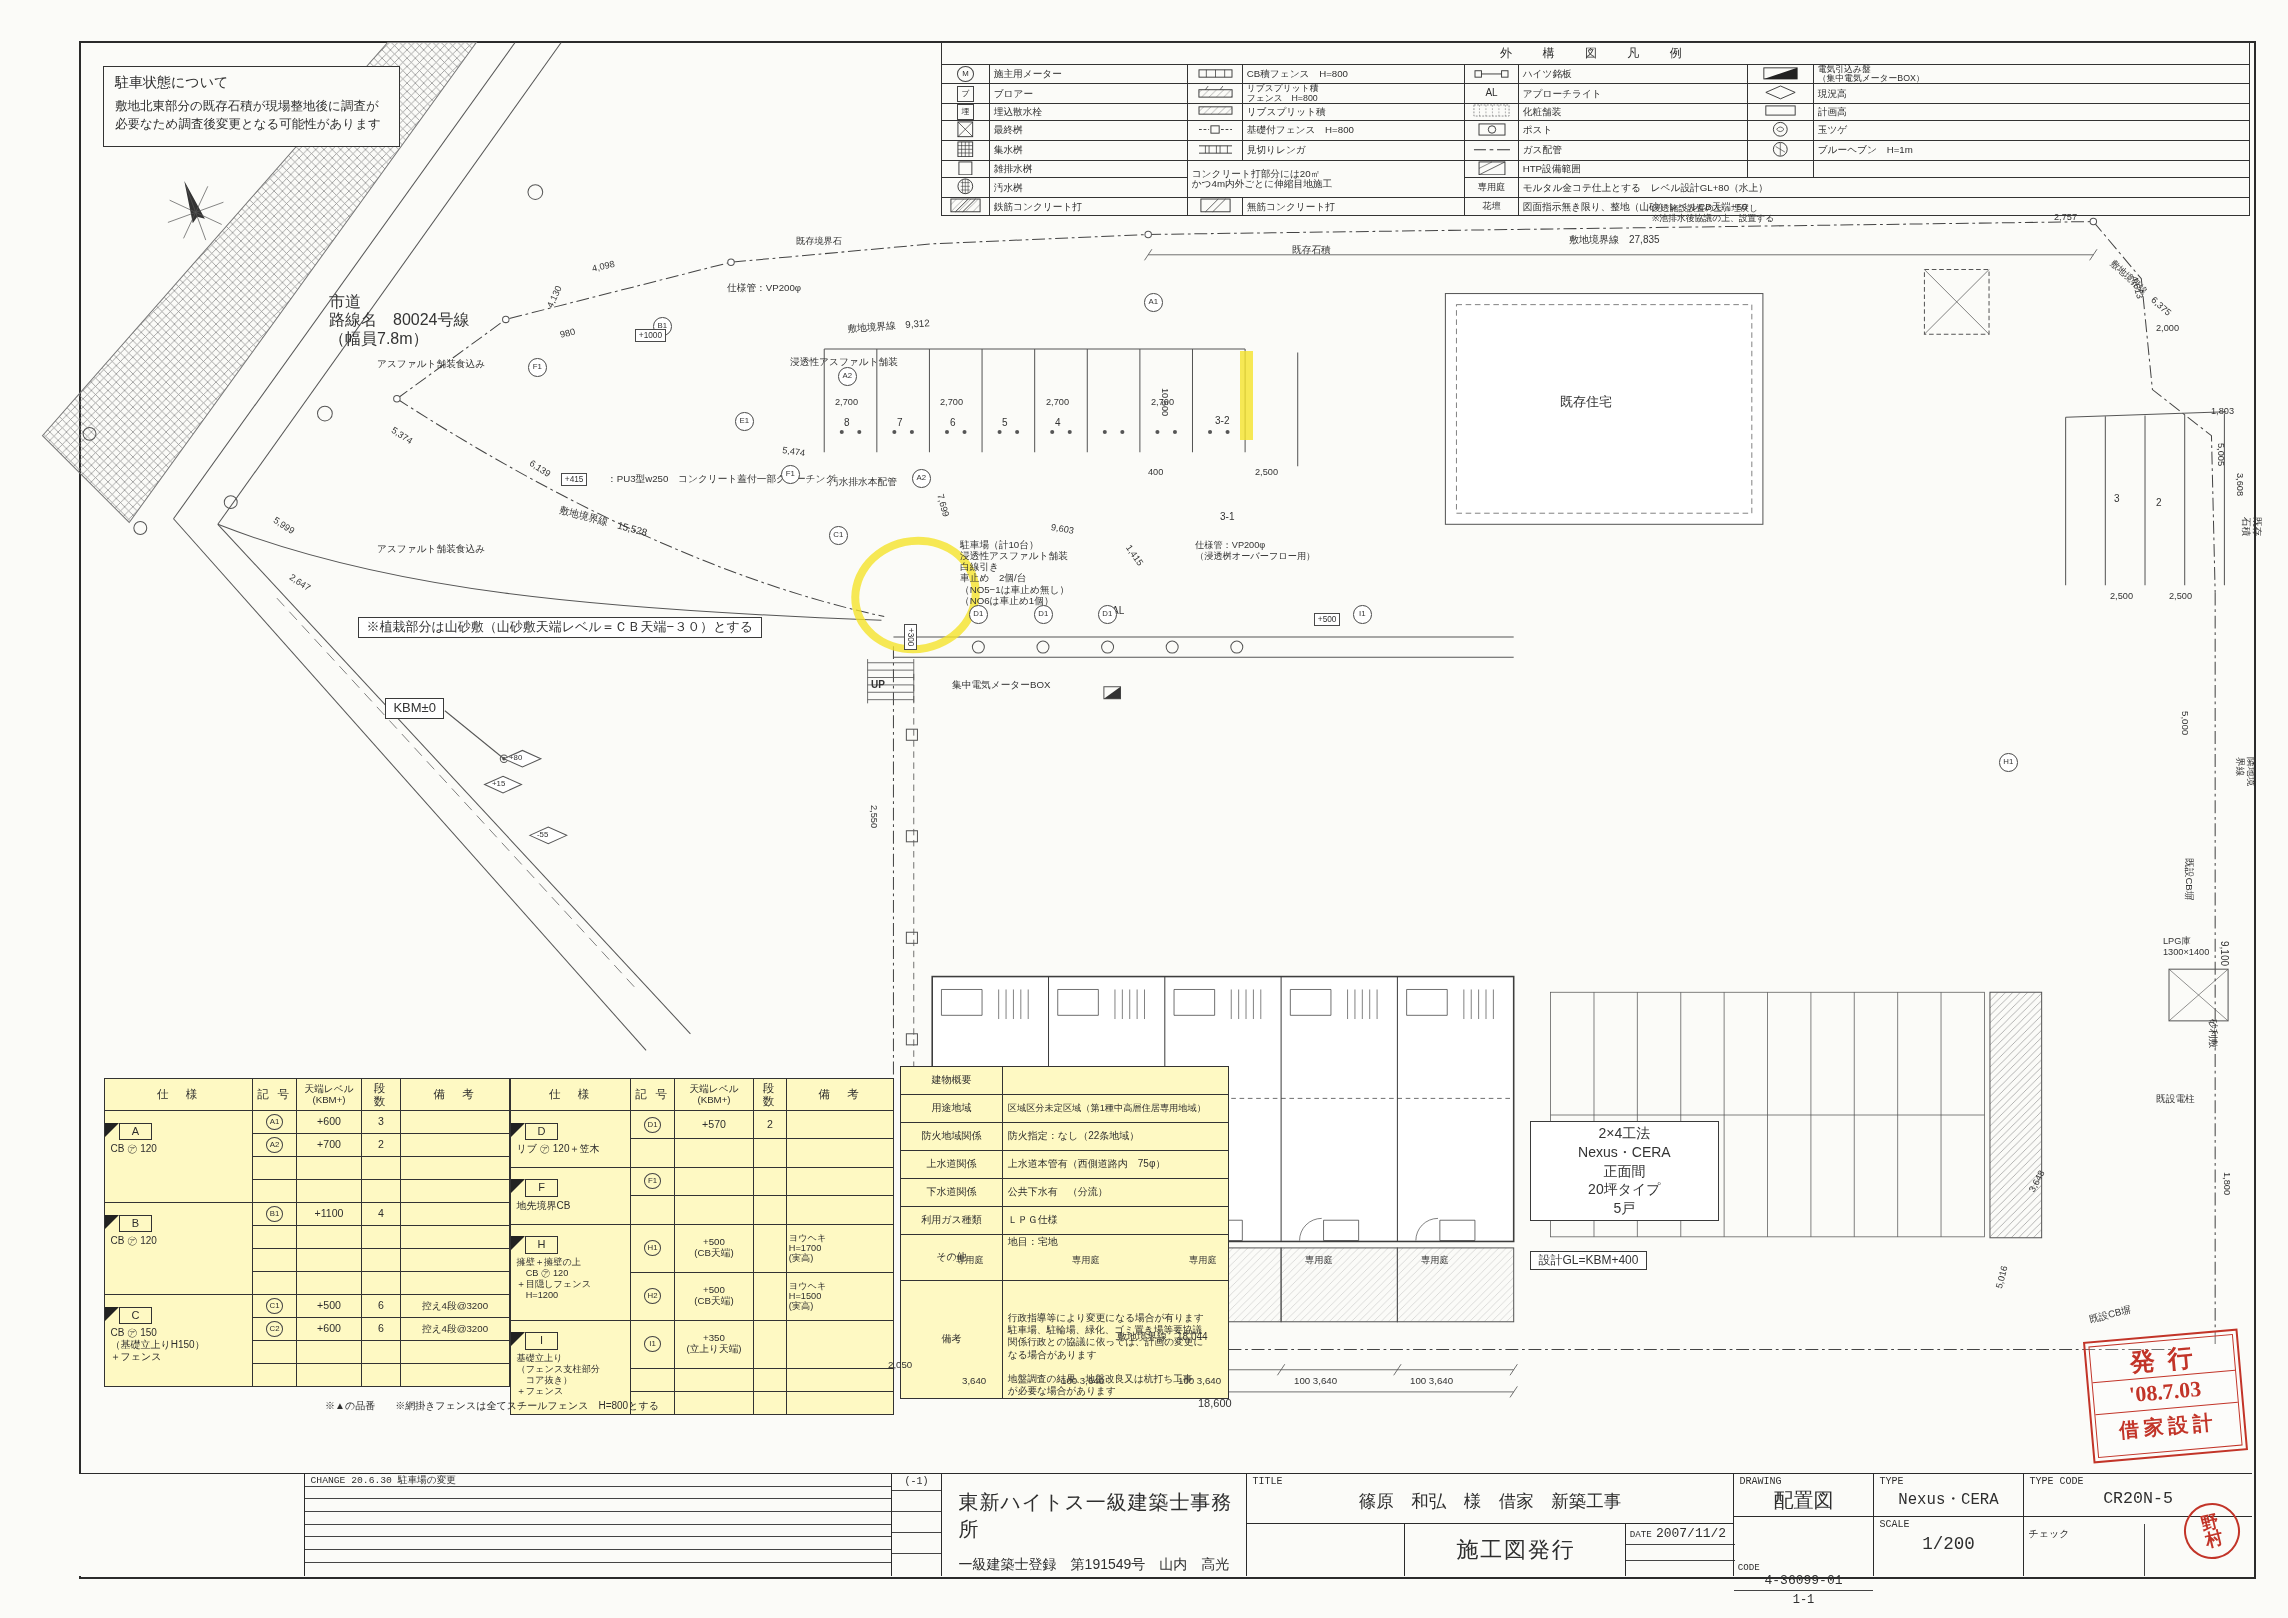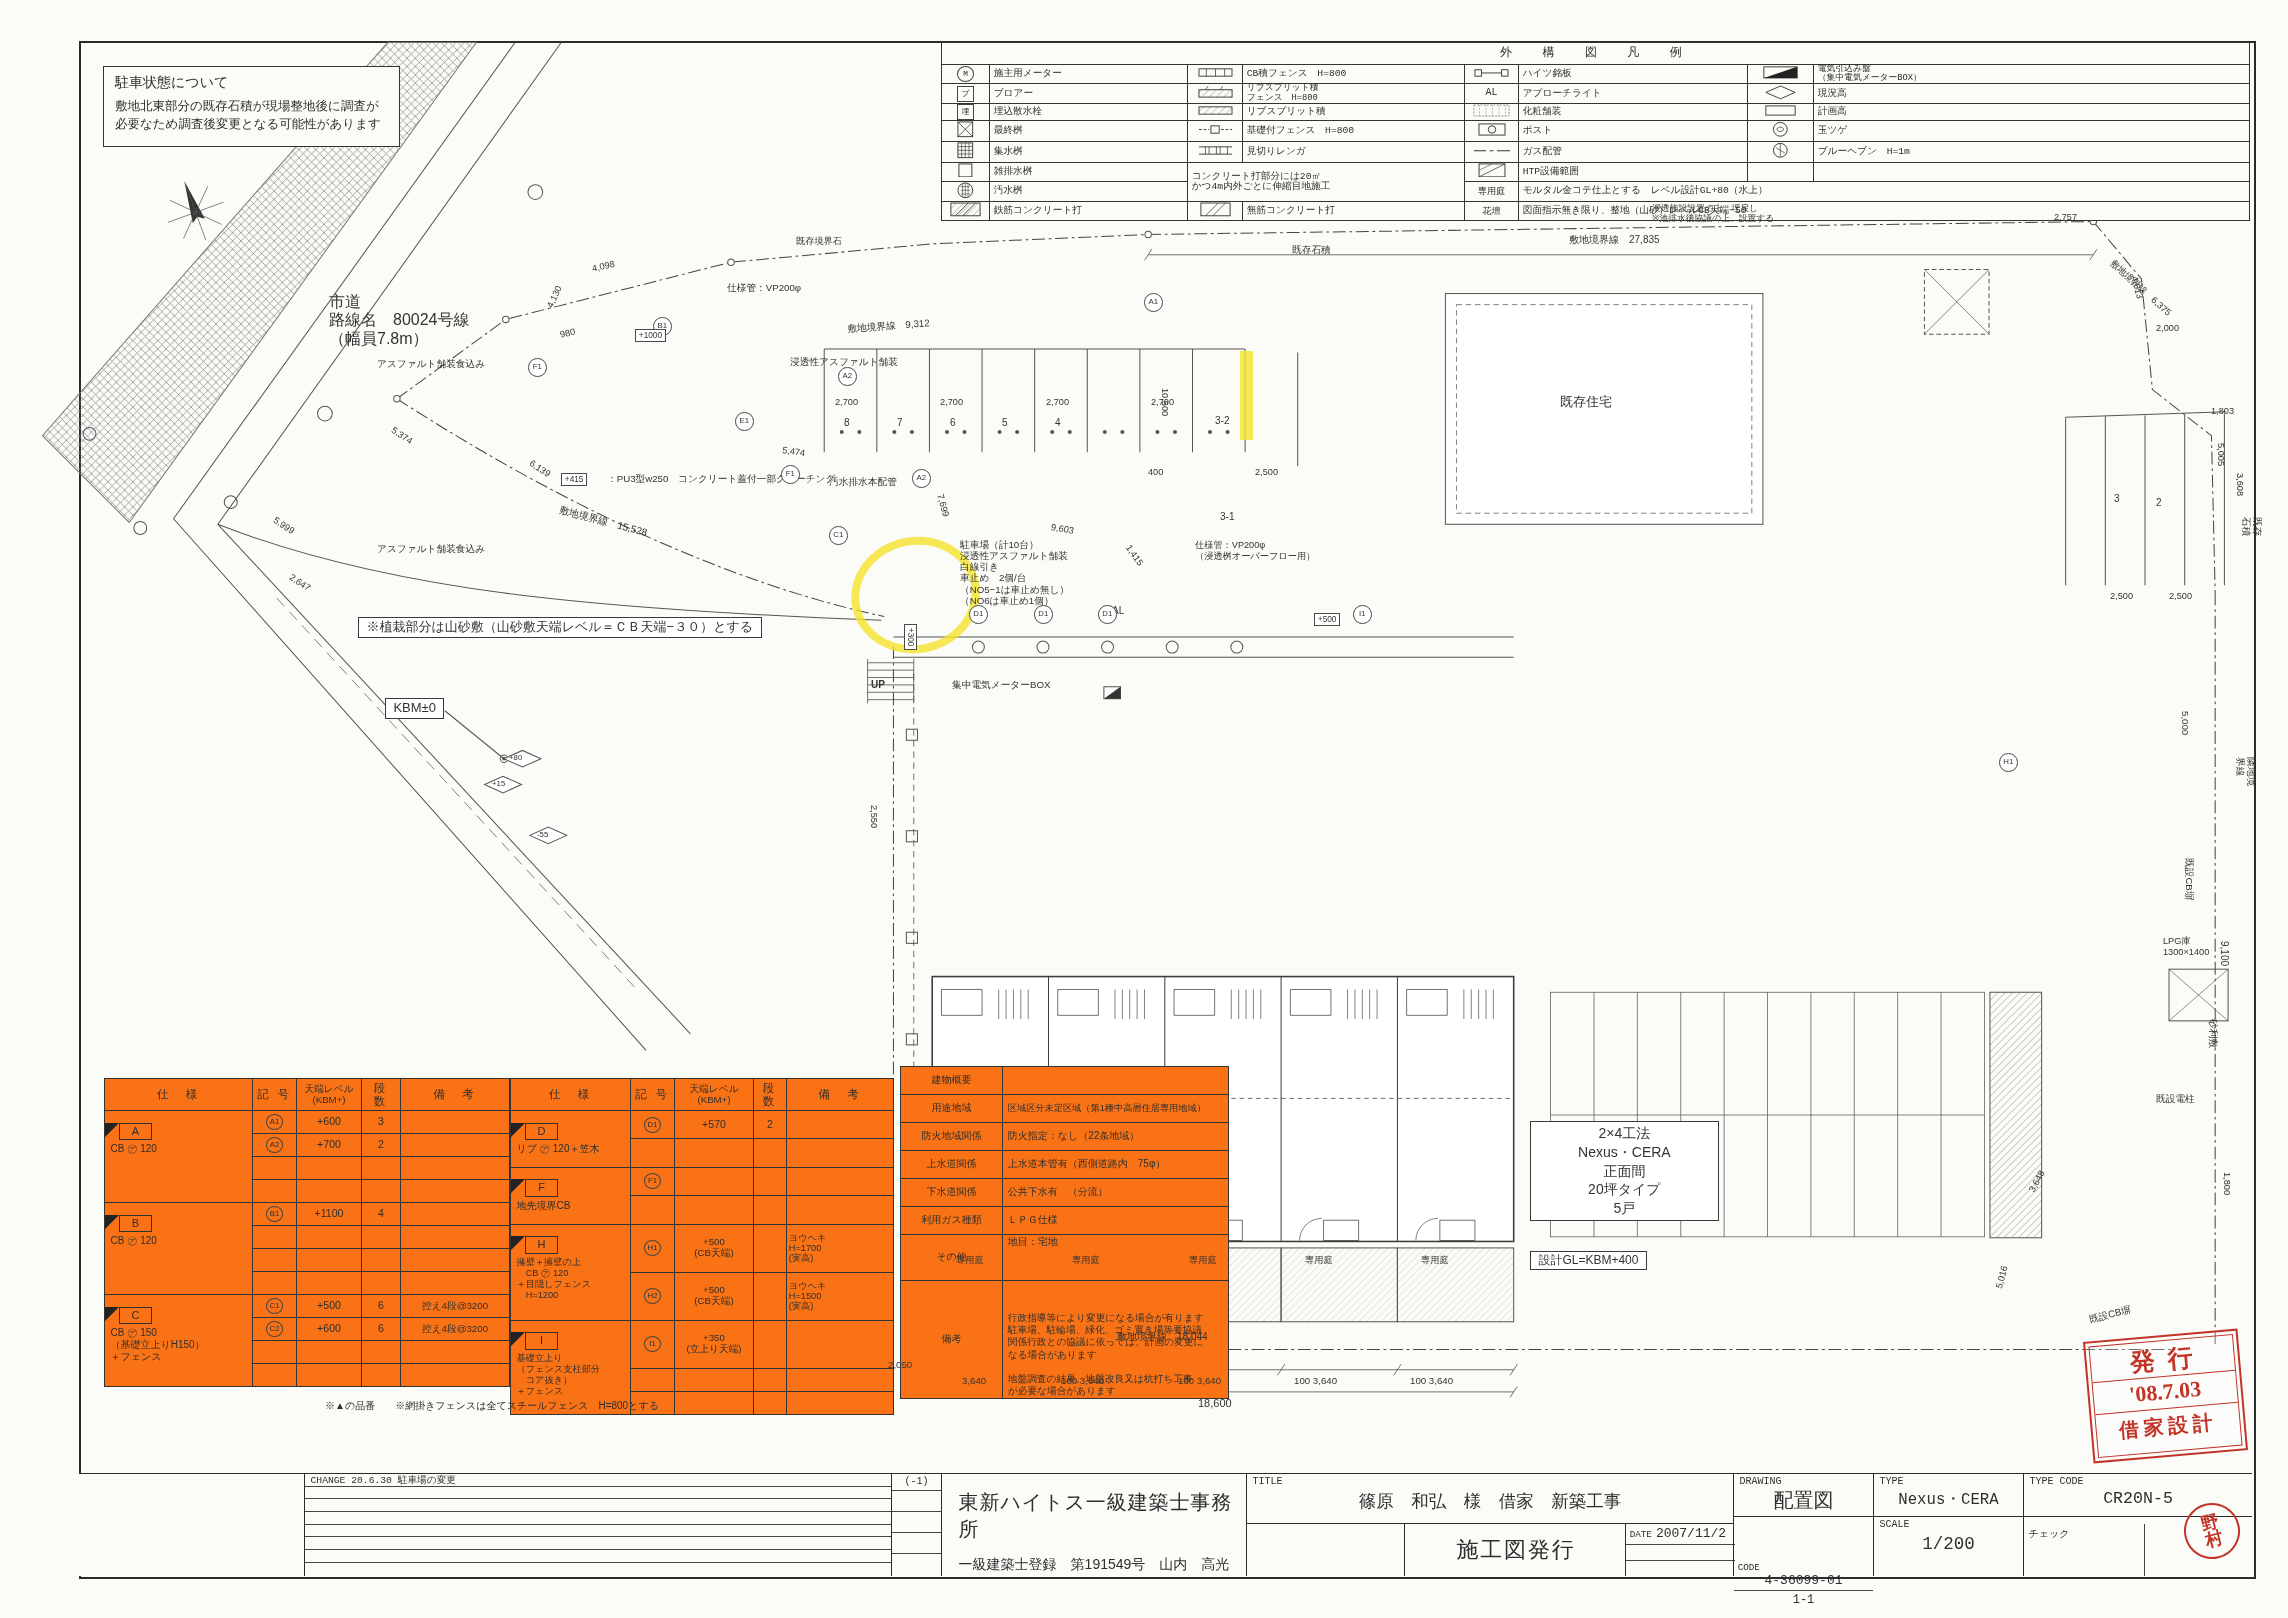--- a/index.html
+++ b/index.html
@@ -16,26 +16,26 @@
   .dm{font-size:7.8px;}
   
   .notebox{position:absolute;left:103px;top:66px;width:297px;height:81px;border:1.4px solid #333;z-index:3;
            padding:7.4px 11px;box-sizing:border-box;background:#fbfbf8;}
   .notebox .t{font-size:14px;margin-bottom:4.6px;}
   .notebox .b{font-size:12.5px;line-height:1.45;}
   
   .topnotes{position:absolute;left:1041px;top:48px;z-index:3;font-size:12.5px;line-height:1.42;}
   
   .legend{position:absolute;left:941px;top:42px;width:1309px;z-index:3;border-collapse:collapse;background:#fbfbf8;}
-  .legend td{border:0.9px solid #333;font-size:9.7px;padding:0 3.7px;height:15.7px;white-space:pre-line;line-height:1.05;font-family:Liberation Mono, monospace;}
+  .legend td{border:0.9px solid #333;font-size:9.7px;padding:0 3.7px;height:15.7px;white-space:pre-line;line-height:1.05;}
   .legend .ttl{text-align:center;font-size:12px;letter-spacing:9.2px;height:21px;}
   .legend .sy{text-align:center;padding:0 1.8px;}
   .legend .small2{font-size:8.8px;}
   
-  .spec,.sum{position:absolute;z-index:3;border-collapse:collapse;background:#f97316;}
+  .spec,.sum{position:absolute;z-index:3;border-collapse:collapse;background:#fef9c3;}
   .spec td,.spec th{border:0.9px solid #333;font-size:10.6px;font-weight:normal;text-align:center;
       padding:0 1.8px;white-space:pre-line;line-height:1.1;}
   .spec th{height:31px;font-size:11.5px;letter-spacing:2.8px;}
   .spec td{height:22px;}
   .speccell{vertical-align:top;text-align:left !important;padding:0 !important;}
   .tri{display:inline-block;width:0;height:0;border-top:14px solid #222;border-right:14px solid transparent;vertical-align:top;}
   .tagbox{display:inline-block;border:0.9px solid #333;min-width:31px;text-align:center;font-size:11px;height:15.7px;line-height:15.7px;vertical-align:top;}
   .specname{font-size:10px;padding:2.8px 1.8px 0 5.5px;white-space:pre-line;line-height:1.2;}
   .crc{display:inline-block;min-width:14px;height:14px;border:0.9px solid #444;border-radius:50%;font-size:7.8px;line-height:14px;padding:0 0.9px;}
   .sum td{border:0.9px solid #333;font-size:10px;padding:0.9px 4.6px;white-space:pre-line;line-height:1.25;vertical-align:middle;}

